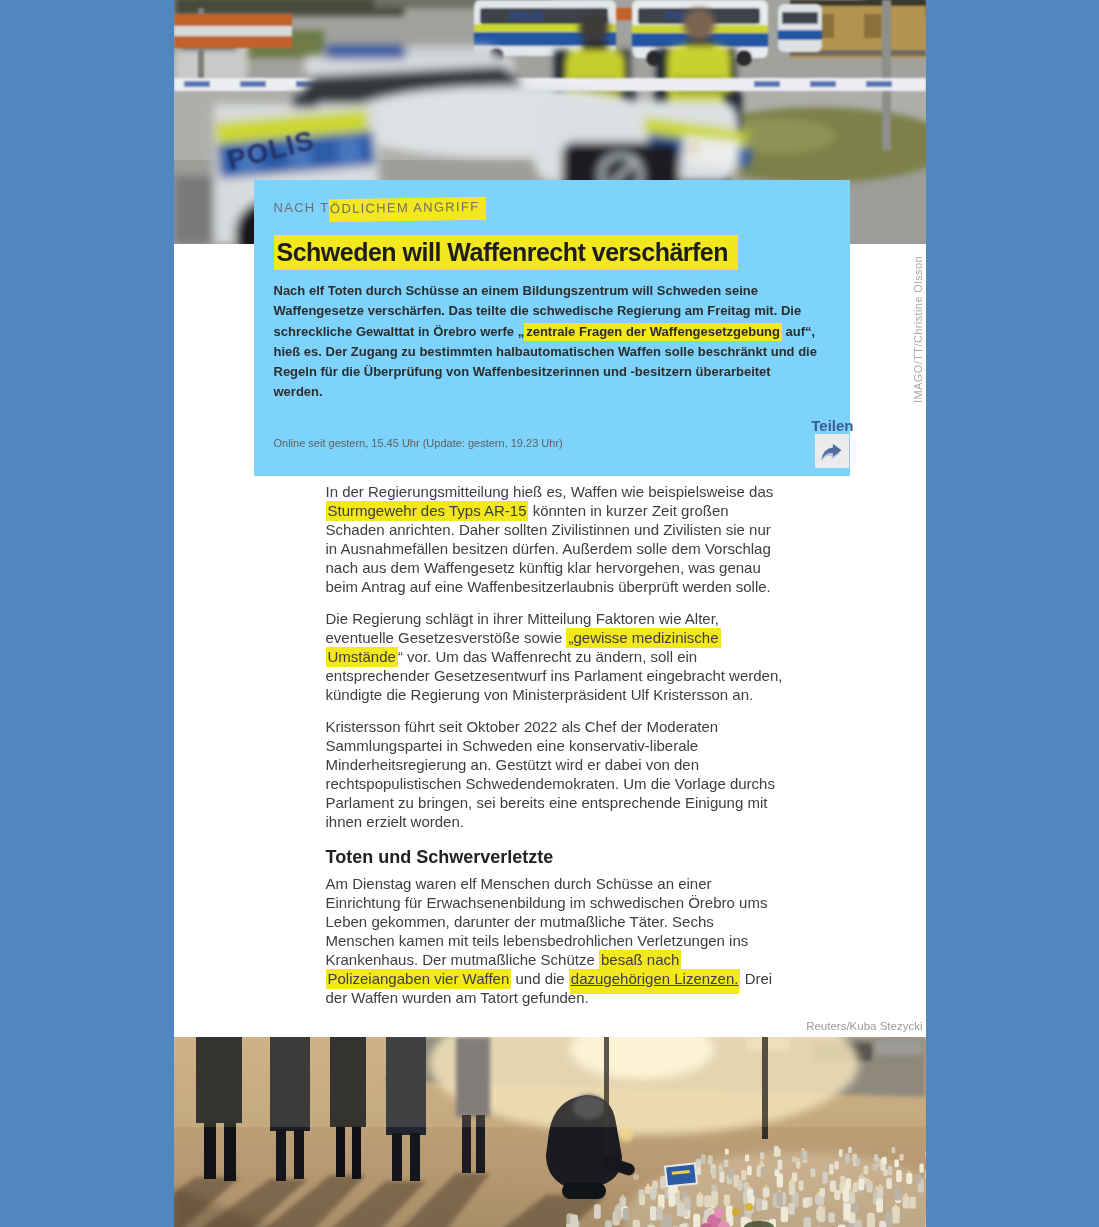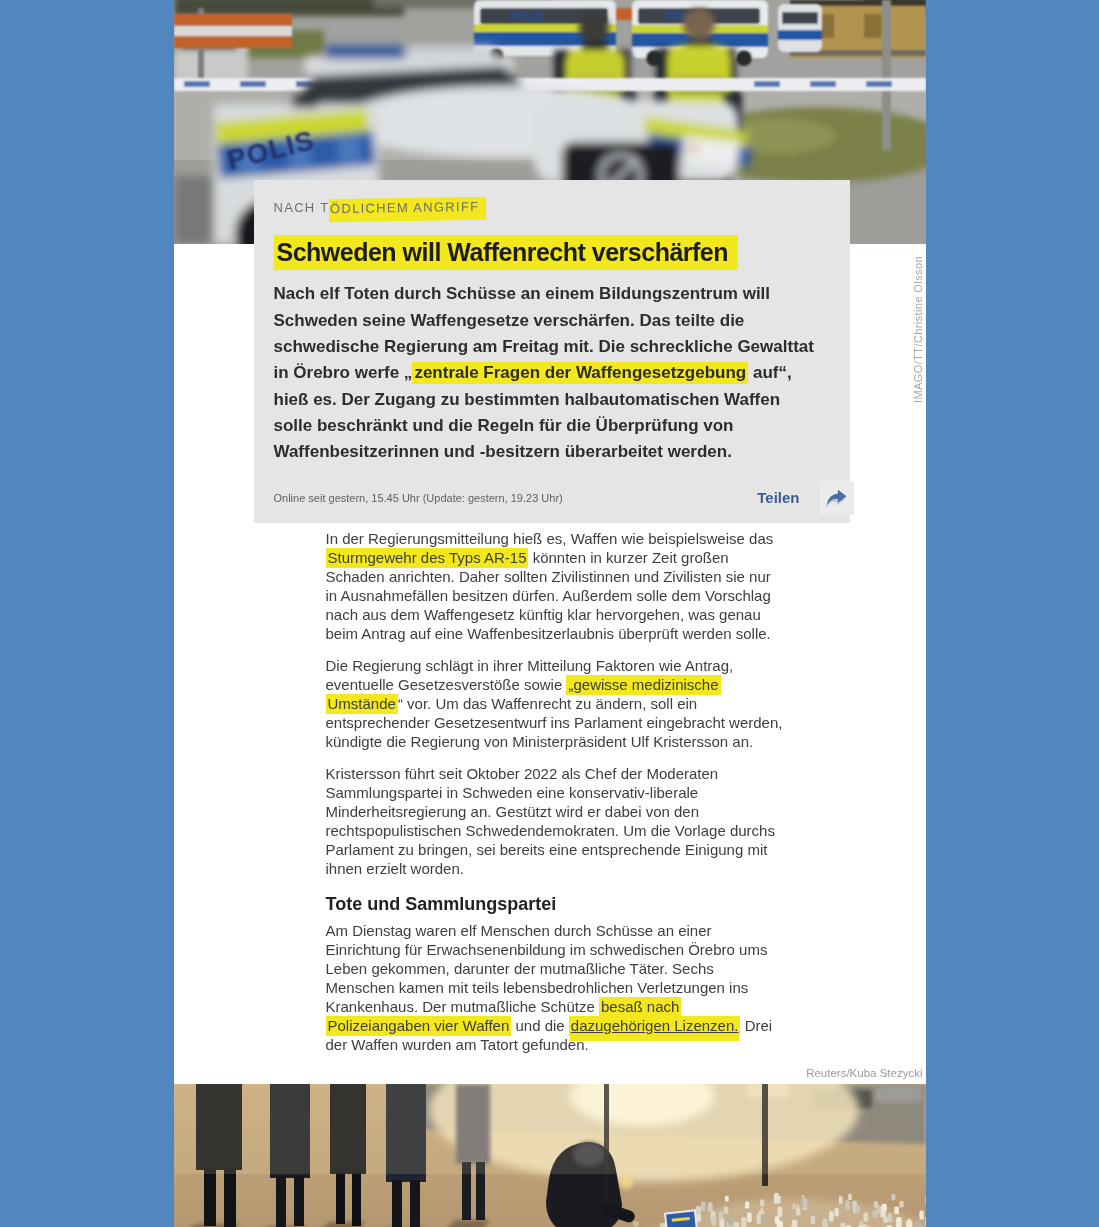--- a/index.html
+++ b/index.html
@@ -23,21 +23,21 @@
     min-height:1227px;
   }
   .hero{height:244px;overflow:hidden;position:relative;}
   .hero svg{display:block;}
 
   .card{
     position:relative;
     z-index:3;
     margin:-64px 0 0 80px;
     width:596px;
-    background:#e5e5e5;
+    background:#7dd3fc;
     padding:18px 28px 2px 20px;
   }
   .kicker{
     font-size:13px;
     letter-spacing:1.3px;
     color:#6e6e6e;
     margin:0 0 9px 0;
   }
   .kicker .hl-kicker{
     background:var(--yellow);
@@ -53,35 +53,35 @@
     color:#1d1d1f;
     font-weight:bold;
   }
   h1.headline .hl-head{
     background:var(--yellow);
     padding:3px 10px 4px 3px;
     box-decoration-break:clone;
     -webkit-box-decoration-break:clone;
   }
   .lead{
-    font-size:17px;
+    font-size:13px;
     font-weight:bold;
     line-height:1.55;
     color:#2d2d2d;
     margin:0 0 15px 0;
   }
   .meta-row{
     display:flex;
     align-items:center;
     justify-content:space-between;
     margin-right:-32px;
     padding-bottom:6px;
   }
   .dateline{font-size:11px;color:#5f5f5f;}
-  .share{display:flex;align-items:center;gap:20px;}
+  .share{display:flex;align-items:center;gap:0;flex-direction:column;}
   .share-label{font-size:15px;font-weight:bold;color:var(--accent-blue);cursor:pointer;}
   .share-btn{
     width:34px;height:34px;
     background:#ebebeb;
     display:flex;align-items:center;justify-content:center;
     cursor:pointer;
   }
   .body-col{
     width:457px;
     margin:6px 0 9px 152px;
@@ -295,23 +295,23 @@
             <path d="M13 3.5 L22.2 10.7 L13 17.9 L13 13.6 C7.4 13.2 3.6 15.3 1.2 20.4 C1.2 13.4 5.6 8.3 13 7.8 Z" fill="#b9c6dd" transform="translate(-1.4,1.6)"></path>
             <path d="M13 2 L22.5 9.2 L13 16.4 L13 12.1 C7.4 11.7 3.6 13.8 1.2 18.9 C1.2 11.9 5.6 6.8 13 6.3 Z" fill="#4c6da0"></path>
           </svg>
         </span>
       </span>
     </div>
   </div>
 
   <div class="body-col">
     <p><span>In der Regierungsmitteilung hieß es, Waffen wie beispielsweise das </span><span class="hl">Sturmgewehr des Typs AR-15</span><span> könnten in kurzer Zeit großen Schaden anrichten. Daher sollten Zivilistinnen und Zivilisten sie nur in Ausnahmefällen besitzen dürfen. Außerdem solle dem Vorschlag nach aus dem Waffengesetz künftig klar hervorgehen, was genau beim Antrag auf eine Waffenbesitzerlaubnis überprüft werden solle.</span></p>
-    <p><span>Die Regierung schlägt in ihrer Mitteilung Faktoren wie Antrag, eventuelle Gesetzesverstöße sowie </span><span class="hl">„gewisse medizinische Umstände</span><span>“ vor. Um das Waffenrecht zu ändern, soll ein entsprechender Gesetzesentwurf ins Parlament eingebracht werden, kündigte die Regierung von Ministerpräsident Ulf Kristersson an.</span></p>
+    <p><span>Die Regierung schlägt in ihrer Mitteilung Faktoren wie Alter, eventuelle Gesetzesverstöße sowie </span><span class="hl">„gewisse medizinische Umstände</span><span>“ vor. Um das Waffenrecht zu ändern, soll ein entsprechender Gesetzesentwurf ins Parlament eingebracht werden, kündigte die Regierung von Ministerpräsident Ulf Kristersson an.</span></p>
     <p><span>Kristersson führt seit Oktober 2022 als Chef der Moderaten Sammlungspartei in Schweden eine konservativ-liberale Minderheitsregierung an. Gestützt wird er dabei von den rechtspopulistischen Schwedendemokraten. Um die Vorlage durchs Parlament zu bringen, sei bereits eine entsprechende Einigung mit ihnen erzielt worden.</span></p>
-    <h2 class="subhead">Tote und Sammlungspartei</h2>
+    <h2 class="subhead">Toten und Schwerverletzte</h2>
     <p><span>Am Dienstag waren elf Menschen durch Schüsse an einer Einrichtung für Erwachsenenbildung im schwedischen Örebro ums Leben gekommen, darunter der mutmaßliche Täter. Sechs Menschen kamen mit teils lebensbedrohlichen Verletzungen ins Krankenhaus. Der mutmaßliche Schütze </span><span class="hl">besaß nach Polizeiangaben vier Waffen</span><span> und die </span><span class="hl hl-tail">dazugehörigen Lizenzen.</span><span> Drei der Waffen wurden am Tatort gefunden.</span></p>
   </div>
 
   <div class="credit-b">Reuters/Kuba Stezycki</div>
 
   <div class="photo-bottom">
     <svg width="752" height="254" viewBox="0 0 752 254" preserveAspectRatio="none" aria-hidden="true">
       <defs>
         <linearGradient id="gGround" x1="0" y1="0" x2="0" y2="1">
           <stop offset="0" stop-color="#c8ab80"></stop>

